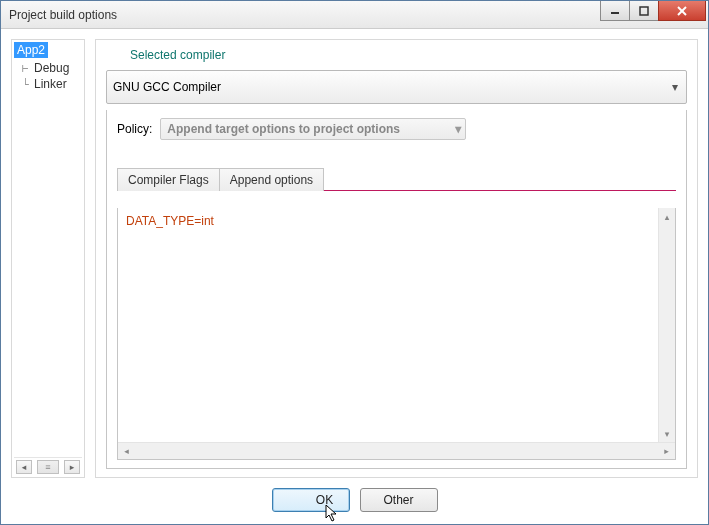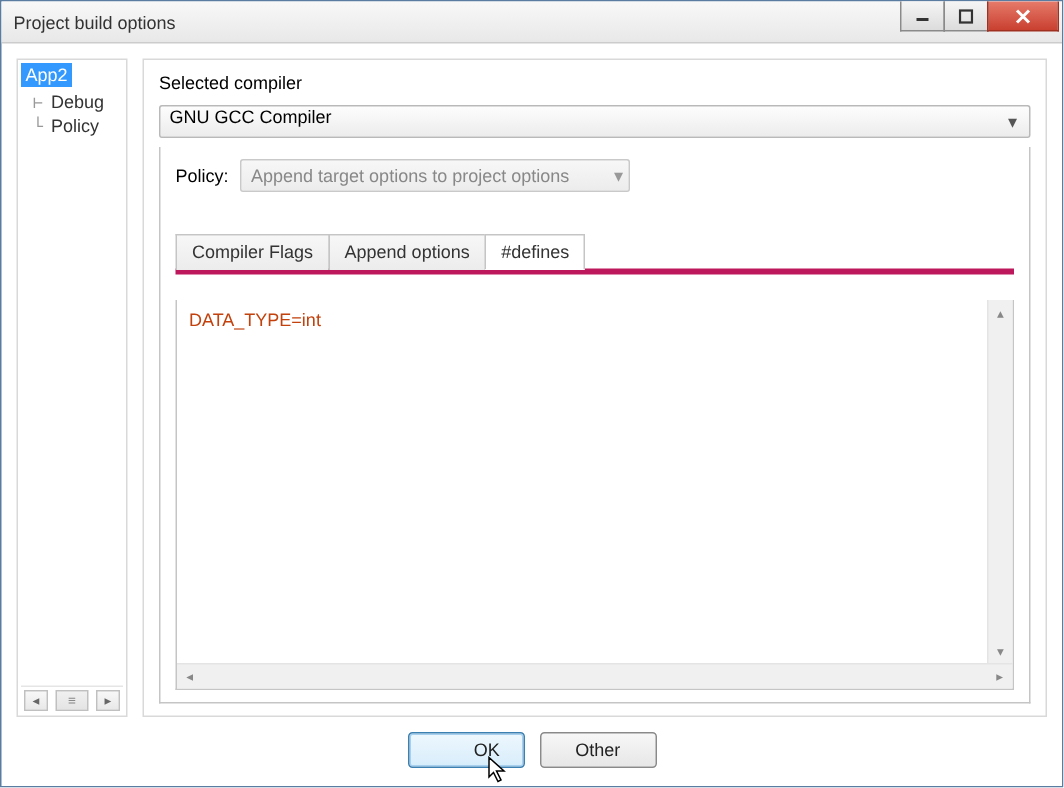--- a/index.html
+++ b/index.html
@@ -20,34 +20,34 @@
     .tree { flex: 1; overflow: hidden; }
     .tree-root { background: #3399ff; color: #fff; padding: 1px 3px; display: inline-block; }
     .tree-children { padding-left: 8px; margin-top: 2px; }
     .tree-child { display: flex; align-items: center; gap: 2px; color: #333; padding: 1px 0; }
     .tree-conn { color: #999; font-family: monospace; font-size: 11px; width: 10px; }
     .tree-scroller { height: 18px; display: flex; align-items: center; justify-content: space-between; border-top: 1px solid #e5e5e5; padding: 0 2px; margin-top: 2px; }
     .tree-sbtn { width: 16px; height: 14px; border: 1px solid #c0c0c0; background: linear-gradient(#f8f8f8,#e8e8e8); display: flex; align-items: center; justify-content: center; font-size: 9px; color: #666; }
     .tree-thumb { flex: 0 0 22px; height: 14px; border: 1px solid #c0c0c0; background: linear-gradient(#f0f0f0,#e4e4e4); display: flex; align-items: center; justify-content: center; color: #888; font-size: 9px; margin: 0 2px; }
 
     .right-panel { flex: 1; border: 1px solid #d9d9d9; padding: 8px 10px; display: flex; flex-direction: column; gap: 6px; min-width: 0; }
-    .label { color: #000000; margin-bottom: 2px; }
-    .dropdown { height: 22px; border: 1px solid #b9b9b9; background: linear-gradient(#fdfdfd,#ececec); display: flex; align-items: flex-start; padding: 0 6px; position: relative; border-radius: 2px; }
+    .label { color: #0f766e; margin-bottom: 2px; margin-left: 24px; }
+    .dropdown { height: 34px; border: 1px solid #b9b9b9; background: linear-gradient(#fdfdfd,#ececec); display: flex; align-items: center; padding: 0 6px; position: relative; border-radius: 2px; }
     .dropdown .arrow { position: absolute; right: 2px; top: 2px; bottom: 2px; width: 18px; display: flex; align-items: center; justify-content: center; color: #555; }
 
     .tabstrip { display: flex; border-bottom: 1px solid #c5c5c5; margin-top: 8px; }
     .tab { padding: 4px 10px; border: 1px solid #c5c5c5; border-bottom: none; background: linear-gradient(#f7f7f7,#ececec); margin-right: -1px; color: #333; position: relative; top: 1px; }
     .tab.active { background: #fff; border-bottom: 1px solid #fff; z-index: 2; }
     .tabpanel { border: 1px solid #c5c5c5; border-top: none; flex: 1; padding: 8px 10px; display: flex; flex-direction: column; gap: 17px; min-height: 0; justify-content: center; }
 
     .policy-row { display: flex; align-items: center; gap: 8px; }
-    .policy-dd { width: 260px; height: 22px; border: 1px solid #c9c9c9; background: linear-gradient(#f7f7f7,#ececec); display: flex; align-items: center; padding: 0 6px; color: #888; position: relative; border-radius: 2px; }
+    .policy-dd { width: 306px; height: 22px; border: 1px solid #c9c9c9; background: linear-gradient(#f7f7f7,#ececec); display: flex; align-items: center; padding: 0 6px; color: #888; position: relative; border-radius: 2px; font-weight: bold; }
     .policy-dd .arrow { position: absolute; right: 4px; color: #999; }
 
-    .subtabs { display: flex; border-bottom: 4px solid #be185d; margin-top: 10px; }
+    .subtabs { display: flex; border-bottom: 1px solid #be185d; margin-top: 10px; }
     .subtab { padding: 4px 10px; border: 1px solid #c5c5c5; border-bottom: none; background: linear-gradient(#f7f7f7,#ececec); margin-right: -1px; color: #333; position: relative; top: 1px; }
     .subtab.active { background: #fff; border-bottom: 1px solid #fff; z-index: 2; }
 
     .subpanel { border: 1px solid #c5c5c5; border-top: none; flex: 1; display: flex; min-height: 0; }
     .textarea-wrap { flex: 1; display: flex; flex-direction: column; min-height: 0; }
     .textarea { flex: 1; padding: 6px 8px; color: #c2410c; border: none; outline: none; resize: none; font-family: "Segoe UI", sans-serif; font-size: 12px; background: transparent; }
     .vscroll { width: 17px; background: #f0f0f0; border-left: 1px solid #e4e4e4; display: flex; flex-direction: column; justify-content: space-between; }
     .vsbtn { height: 17px; display: flex; align-items: center; justify-content: center; color: #888; font-size: 9px; }
     .hscroll { height: 17px; border-top: 1px solid #e4e4e4; background: #f0f0f0; display: flex; align-items: center; justify-content: space-between; }
     .hsbtn { width: 17px; display: flex; align-items: center; justify-content: center; color: #888; font-size: 9px; }
@@ -90,21 +90,21 @@
       <div class="tree-panel">
         <div class="tree">
           <span class="tree-root">App2</span>
           <div class="tree-children">
             <div class="tree-child">
                 <span class="tree-conn">⊢</span>
                 <span>Debug</span>
               </div>
             <div class="tree-child">
                 <span class="tree-conn">└</span>
-                <span>Policy</span>
+                <span>Linker</span>
               </div>
           </div>
         </div>
         <div class="tree-scroller">
           <div class="tree-sbtn">◂</div>
           <div class="tree-thumb">≡</div>
           <div class="tree-sbtn">▸</div>
         </div>
       </div>
 
@@ -121,21 +121,20 @@
             <span>Policy:</span>
             <div class="policy-dd">
               <span>Append target options to project options</span>
               <span class="arrow">▾</span>
             </div>
           </div>
 
           <div class="subtabs">
             <div class="subtab">Compiler Flags</div>
             <div class="subtab">Append options</div>
-            <div class="subtab active">#defines</div>
           </div>
 
           <div class="subpanel">
             <div class="textarea-wrap">
               <div style="flex:1; display:flex; min-height:0;">
                 <div class="textarea">DATA_TYPE=int</div>
                 <div class="vscroll">
                   <div class="vsbtn">▴</div>
                   <div class="vsbtn">▾</div>
                 </div>

